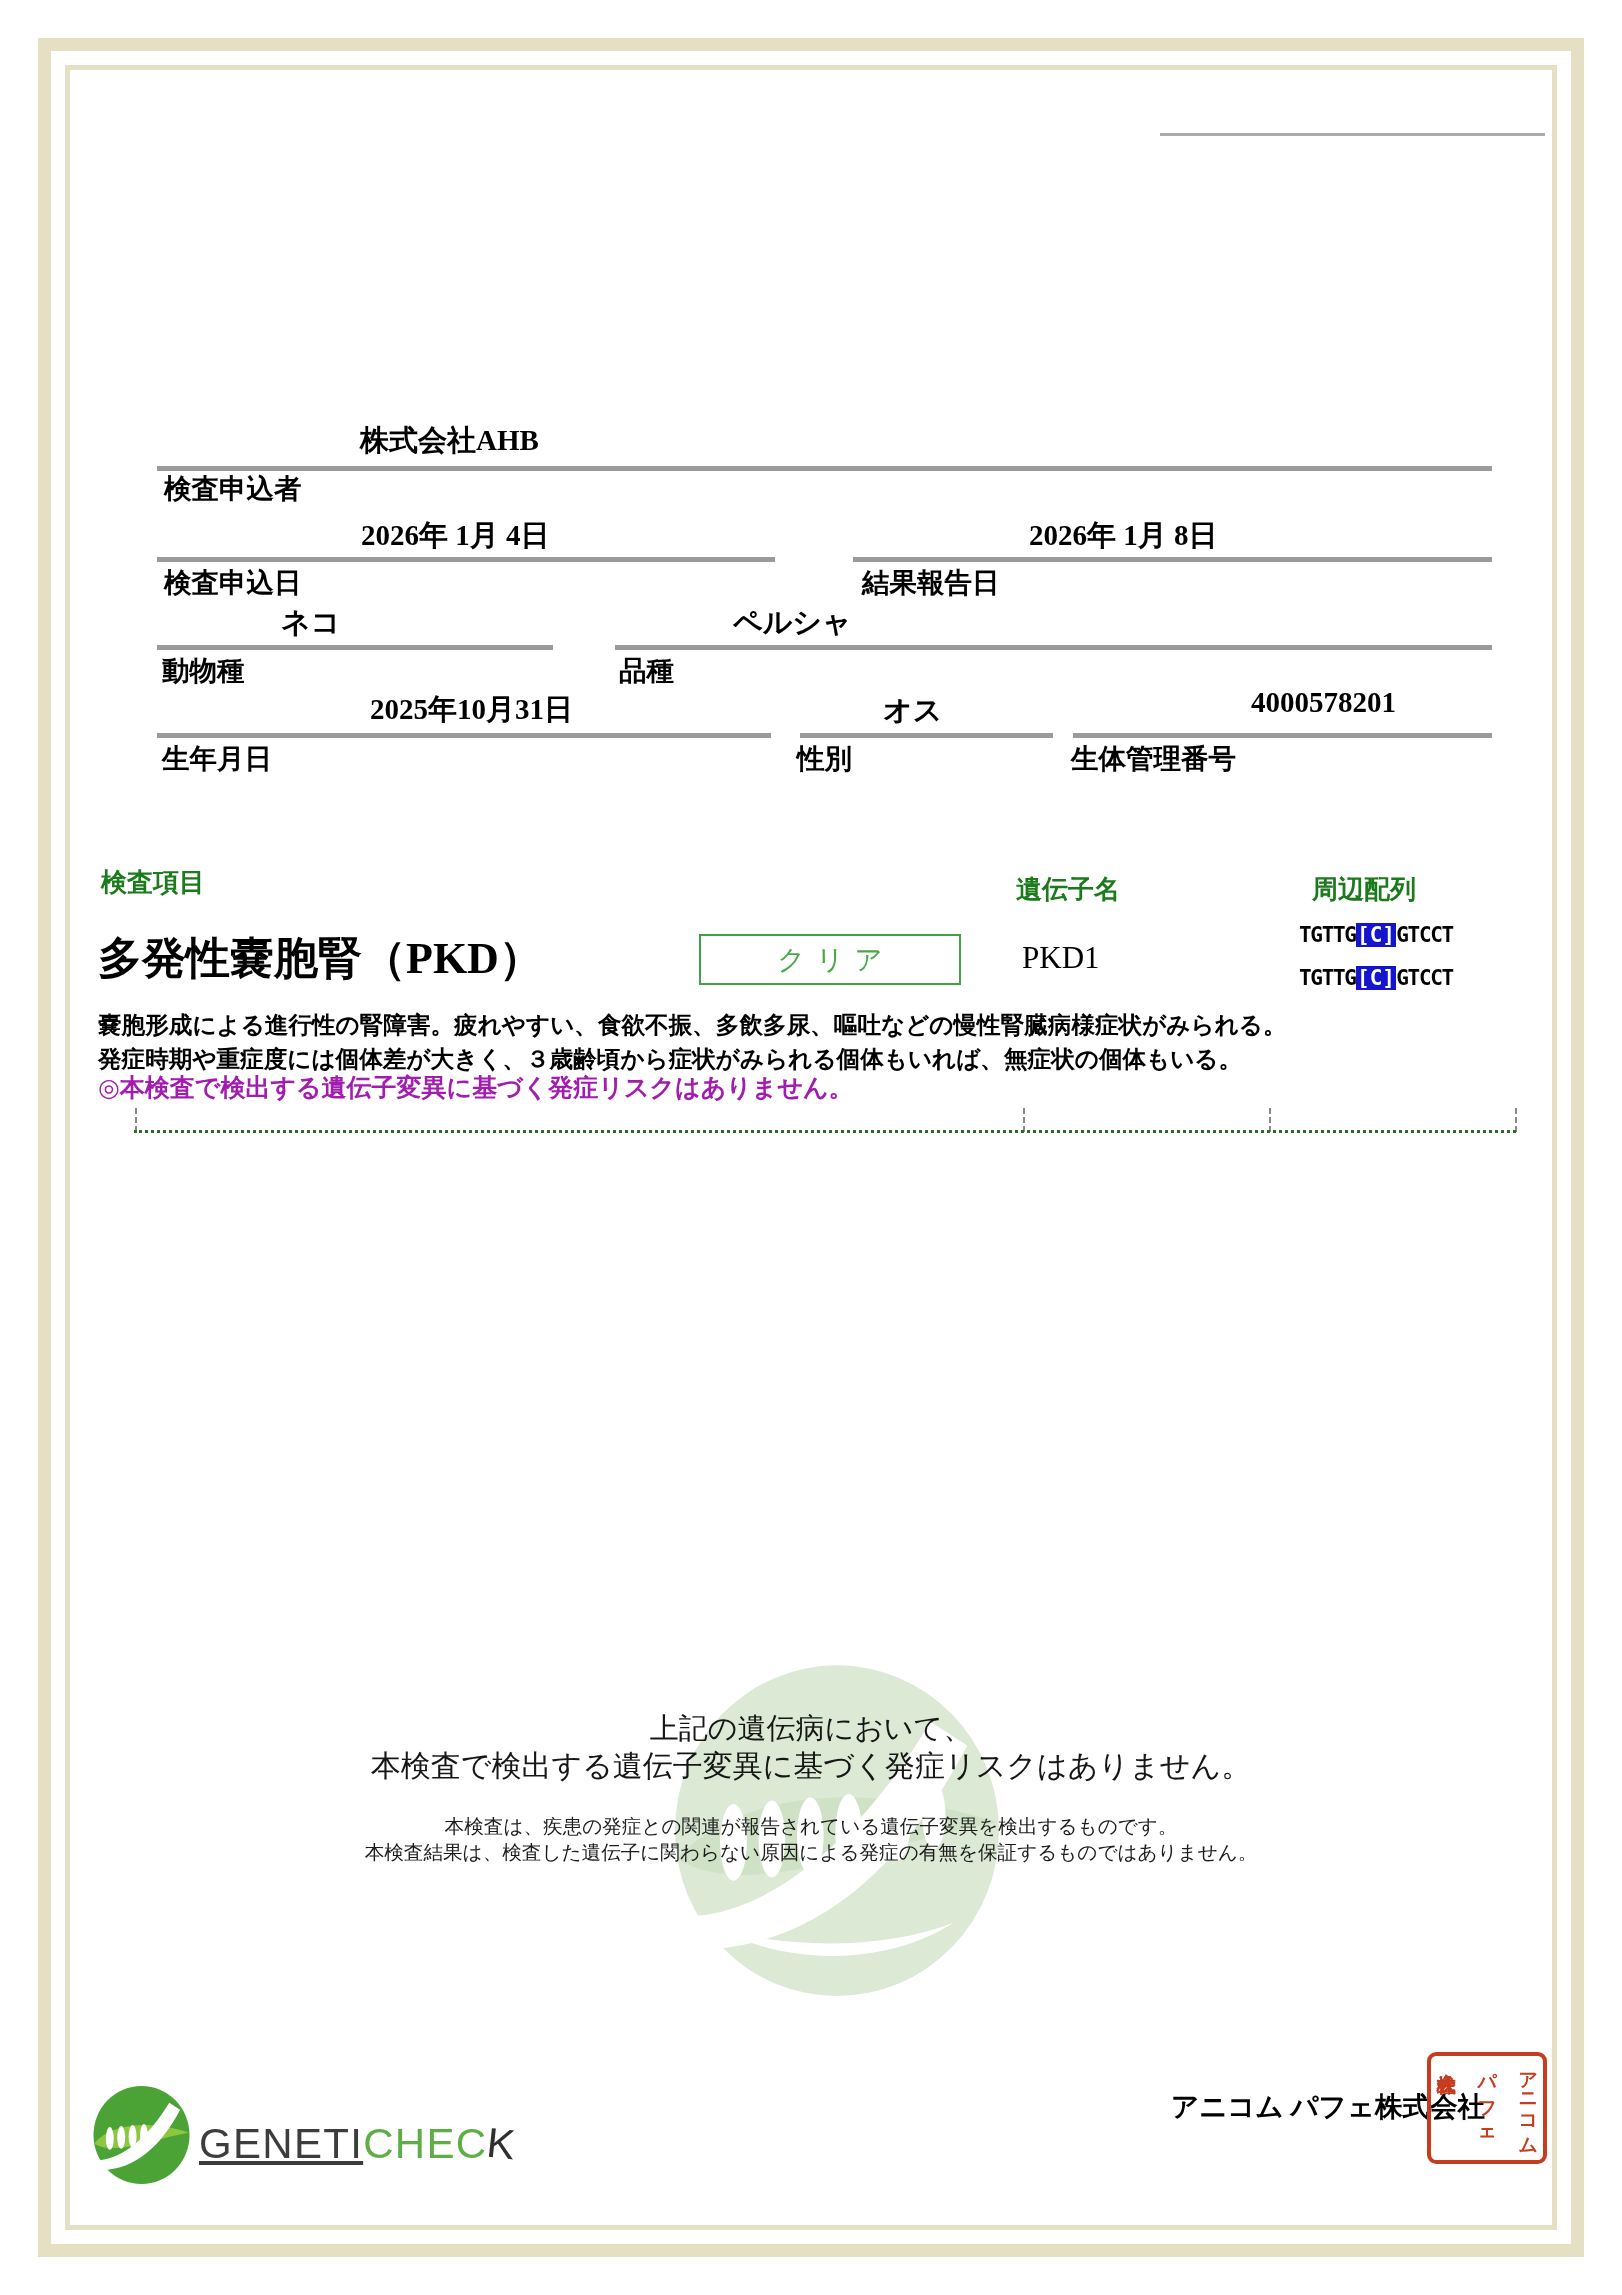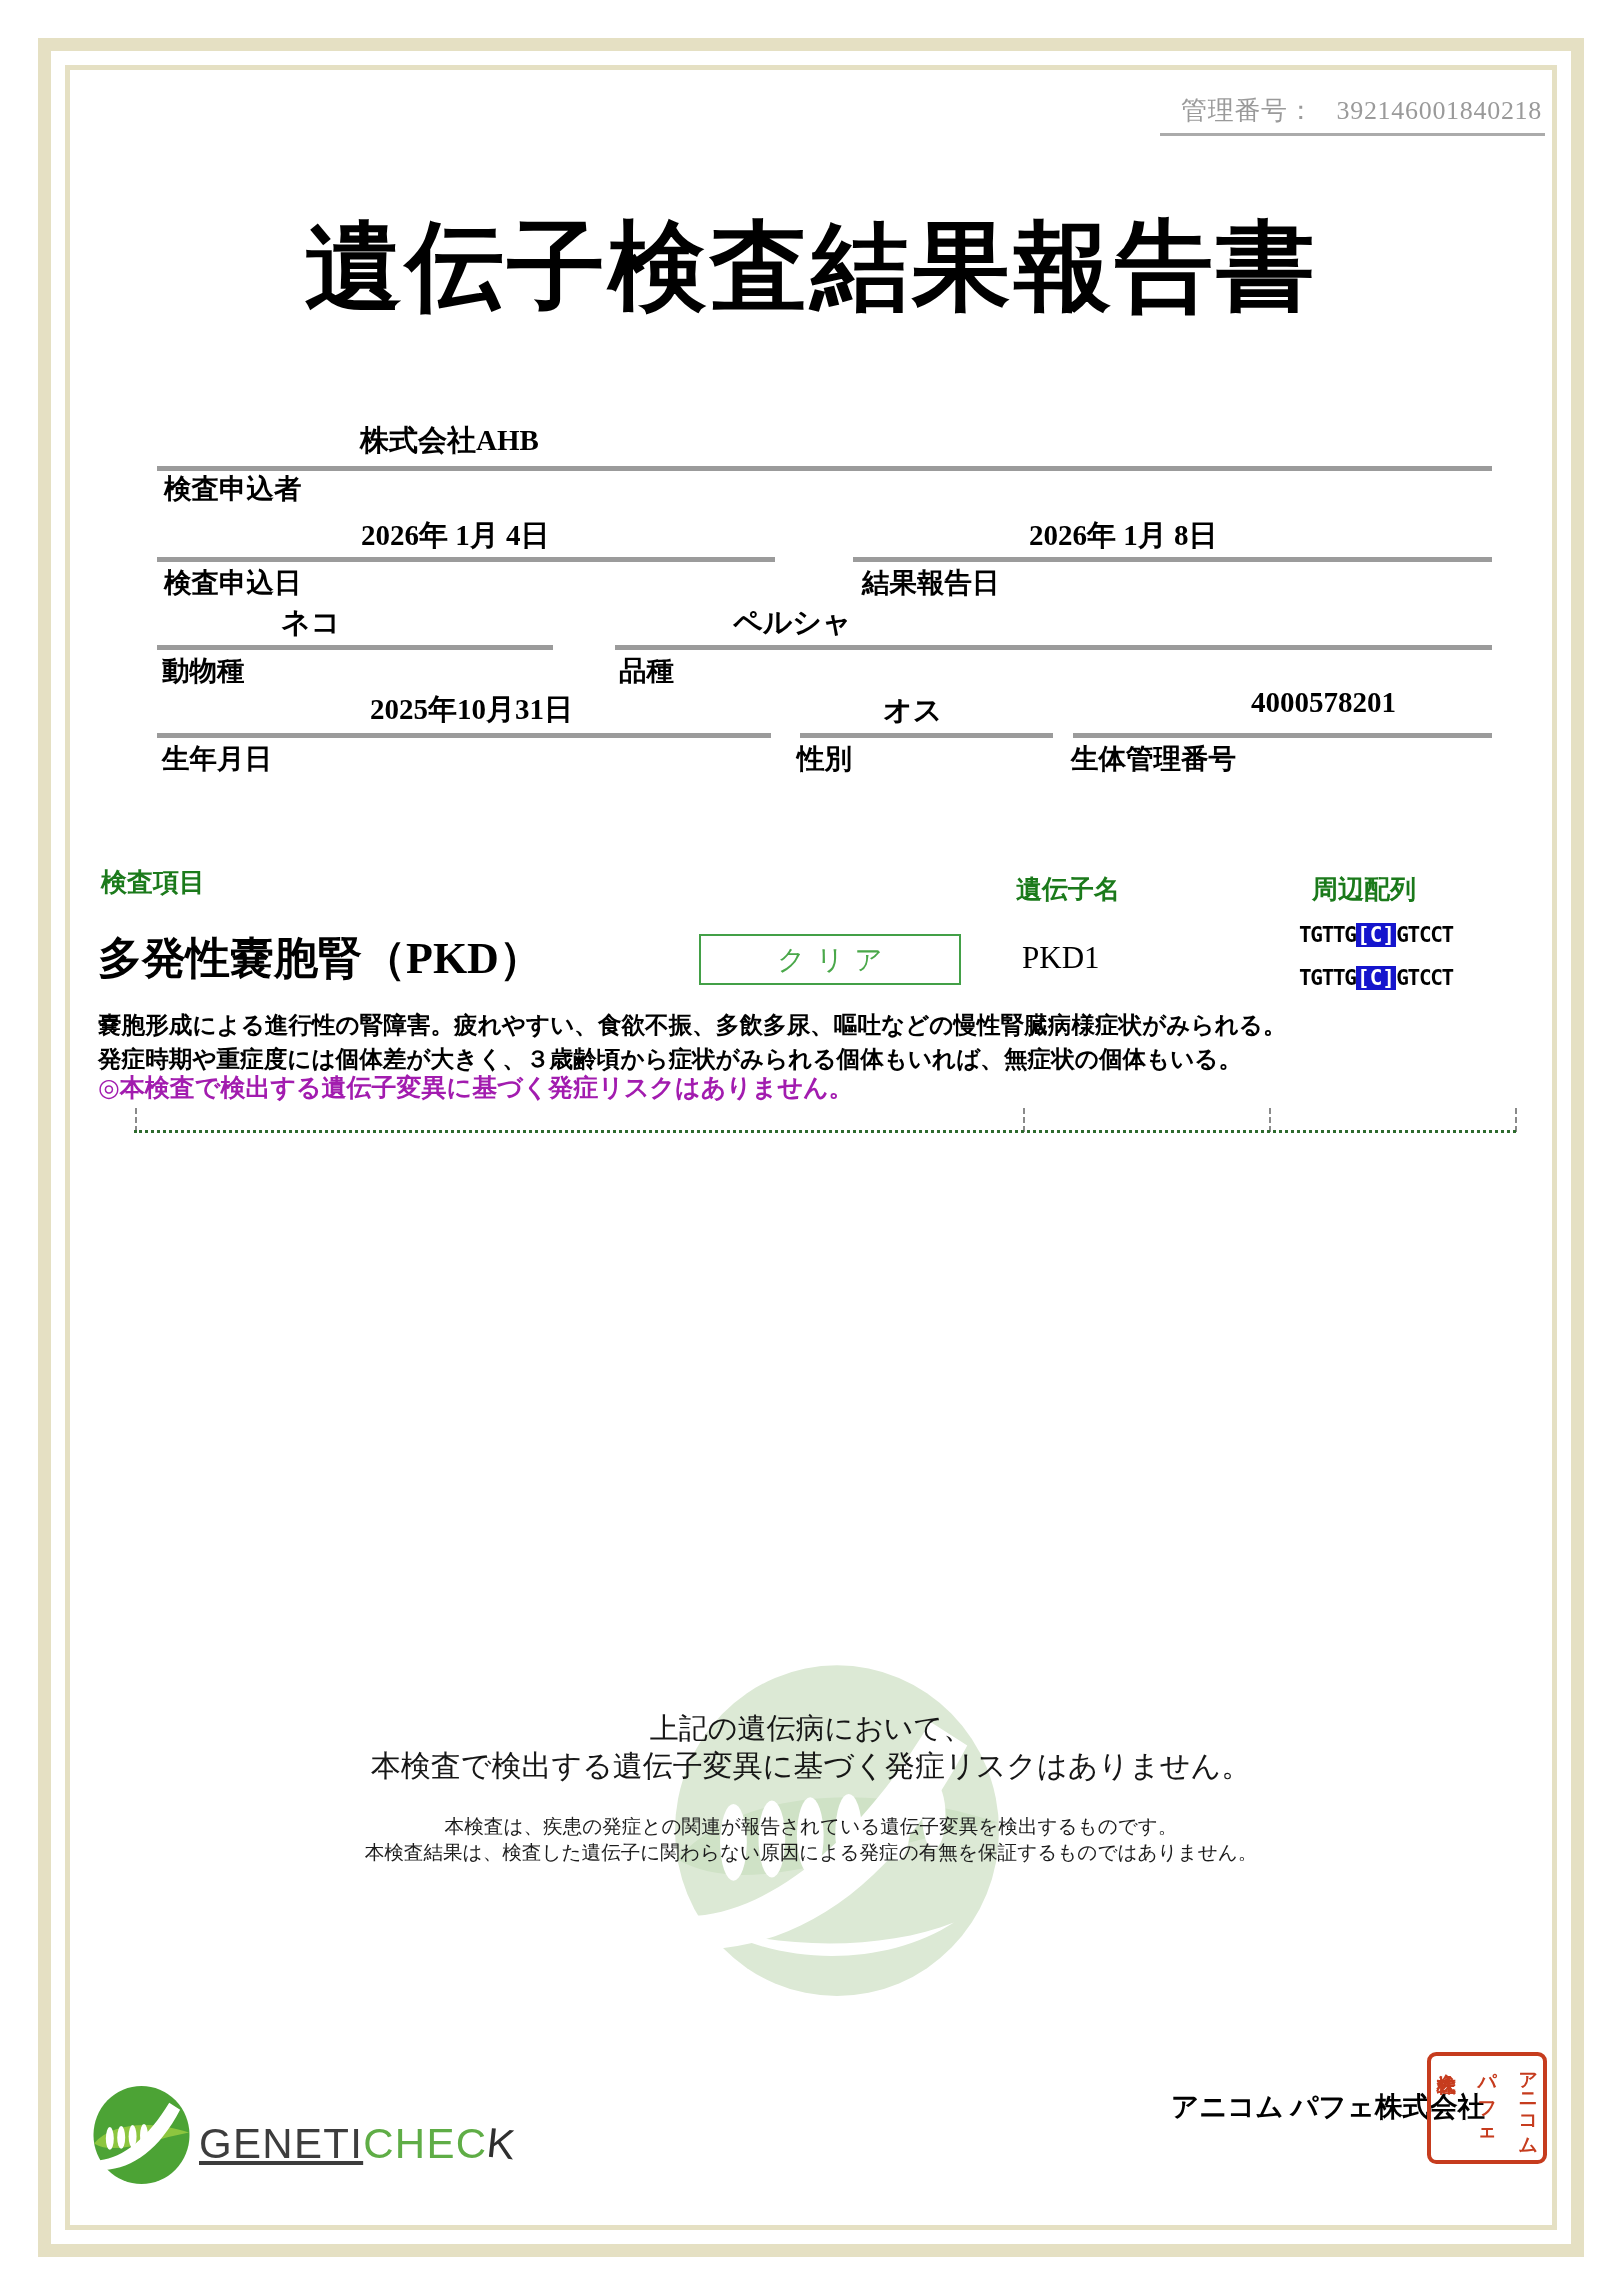--- a/index.html
+++ b/index.html
@@ -82,26 +82,22 @@
     <ellipse cx="158" cy="92" rx="7" ry="20" fill="#ffffff"></ellipse>
     <path d="M16,152 C62,148 114,106 156,36 L178,50 C136,130 84,168 24,172 Z" fill="#ffffff"></path>
     <path d="M30,160 C70,182 130,182 170,156 C130,172 72,172 30,160 Z" fill="#ffffff"></path>
   </svg>
 
   <div class="content-layer">
 
     <div class="abs frame-outer"></div>
     <div class="abs frame-inner"></div>
 
-    <div class="abs ctrl">
-      <span>管理番号：</span><span class="num">392146001840218</span>
-    </div>
     <div class="abs ctrl-line"></div>
 
-    <div class="abs title">遺伝子検査結果報告書</div>
 
     <div class="abs lbl" style="top:424px;left:164px;">検査申込者</div>
     <div class="abs val" style="top:421px;left:360px;font-family:Liberation Serif, serif;">株式会社AHB</div>
     <div class="abs uline" style="top:466px;left:157px;width:1335px;"></div>
 
     <div class="abs lbl" style="top:518px;left:164px;">検査申込日</div>
     <div class="abs val" style="top:516px;left:361px;">2026年 1月 4日</div>
     <div class="abs uline" style="top:557px;left:157px;width:618px;"></div>
     <div class="abs lbl" style="top:518px;left:862px;">結果報告日</div>
     <div class="abs val" style="top:516px;left:1029px;">2026年 1月 8日</div>

